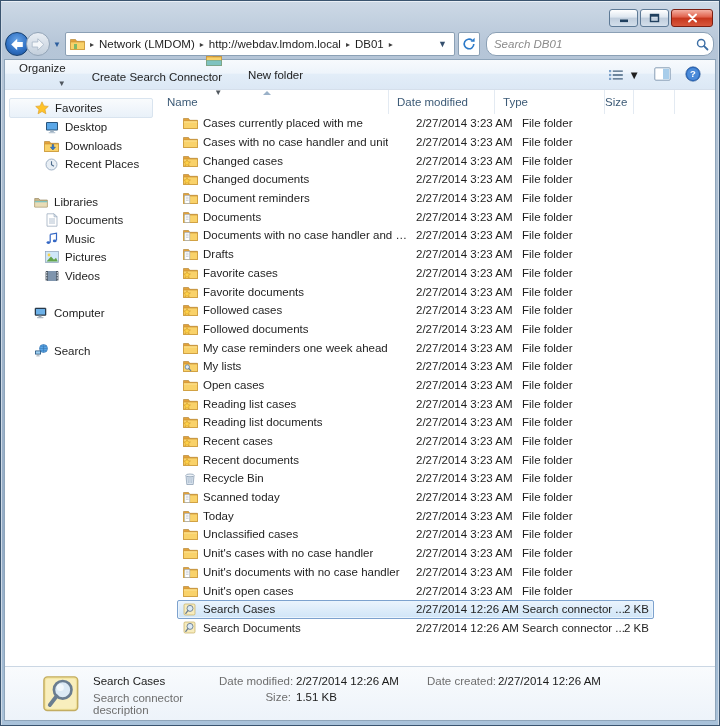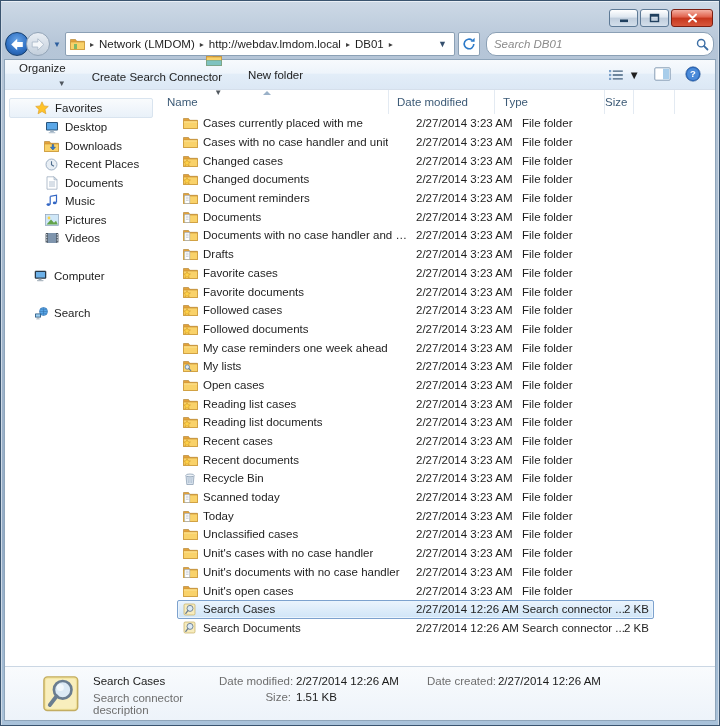--- a/index.html
+++ b/index.html
@@ -235,20 +235,30 @@
           <div class="side-item lvl1">
             <span class="sicon">
               <svg width="13" height="13" viewBox="0 0 13 13">
                 <circle cx="6.5" cy="6.5" r="5.5" fill="#e8eef4" stroke="#8aa0b8" stroke-width=".8"></circle>
                 <path d="M6.5 3.2v3.5l2.4 1.5" stroke="#4a6a8a" stroke-width="1.1" fill="none"></path>
               </svg>
             </span>
             <span>Recent Places</span>
           </div>
 
+          <div class="side-item gap">
+            <span class="sicon">
+              <svg width="14" height="13" viewBox="0 0 14 13">
+                <path d="M.7 3.5h4l1.2 1.5h7.4v7H.7z" fill="#c8b68a" stroke="#8f7d54" stroke-width=".6"></path>
+                <path d="M.7 6h12.6v6H.7z" fill="#e9dcb6" stroke="#b3a273" stroke-width=".5"></path>
+                <path d="M.7 6h12.6v1.3H.7z" fill="#7fc3c0"></path>
+              </svg>
+            </span>
+            <span>Libraries</span>
+          </div>
 
           <div class="side-item lvl1">
             <span class="sicon">
               <svg width="12" height="14" viewBox="0 0 12 14">
                 <path d="M1 .8h7l3 3v9.4H1z" fill="#fff" stroke="#93a5b8" stroke-width=".7"></path>
                 <path d="M8 .8l3 3H8z" fill="#dce6ee" stroke="#93a5b8" stroke-width=".6"></path>
                 <path d="M3 6h6M3 8h6M3 10h6" stroke="#9fb0c4" stroke-width=".8"></path>
               </svg>
             </span>
             <span>Documents</span>

